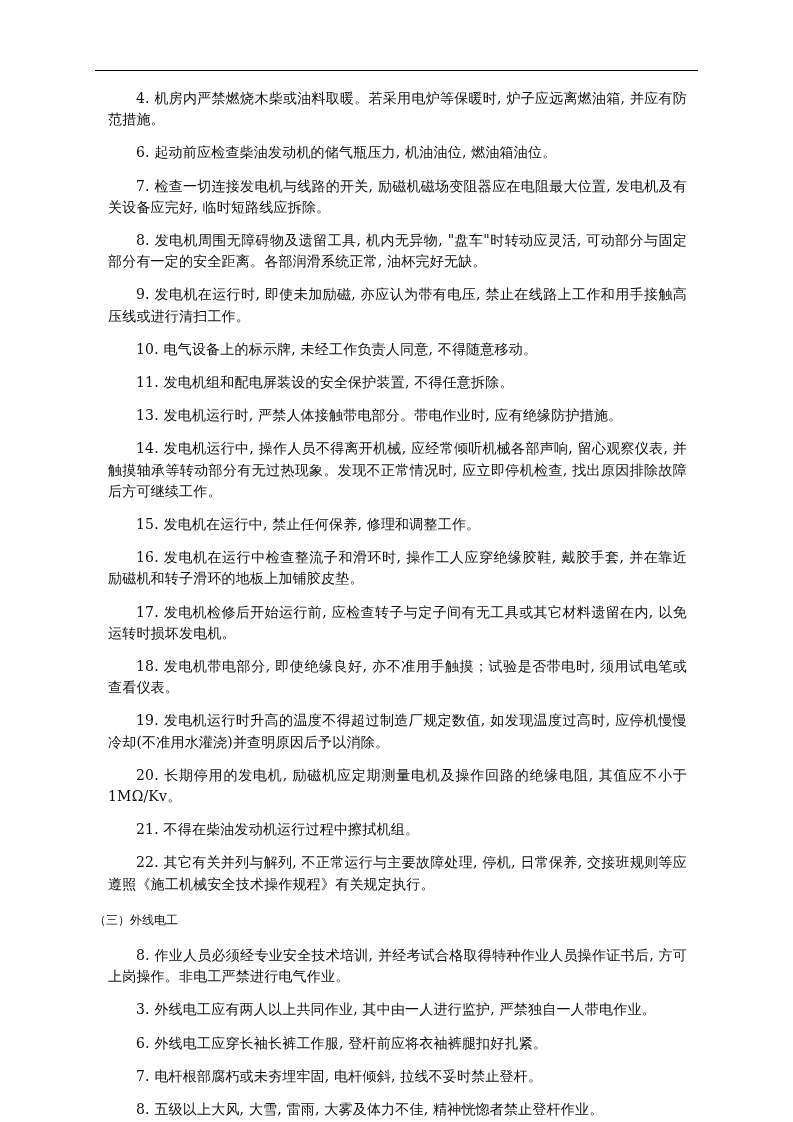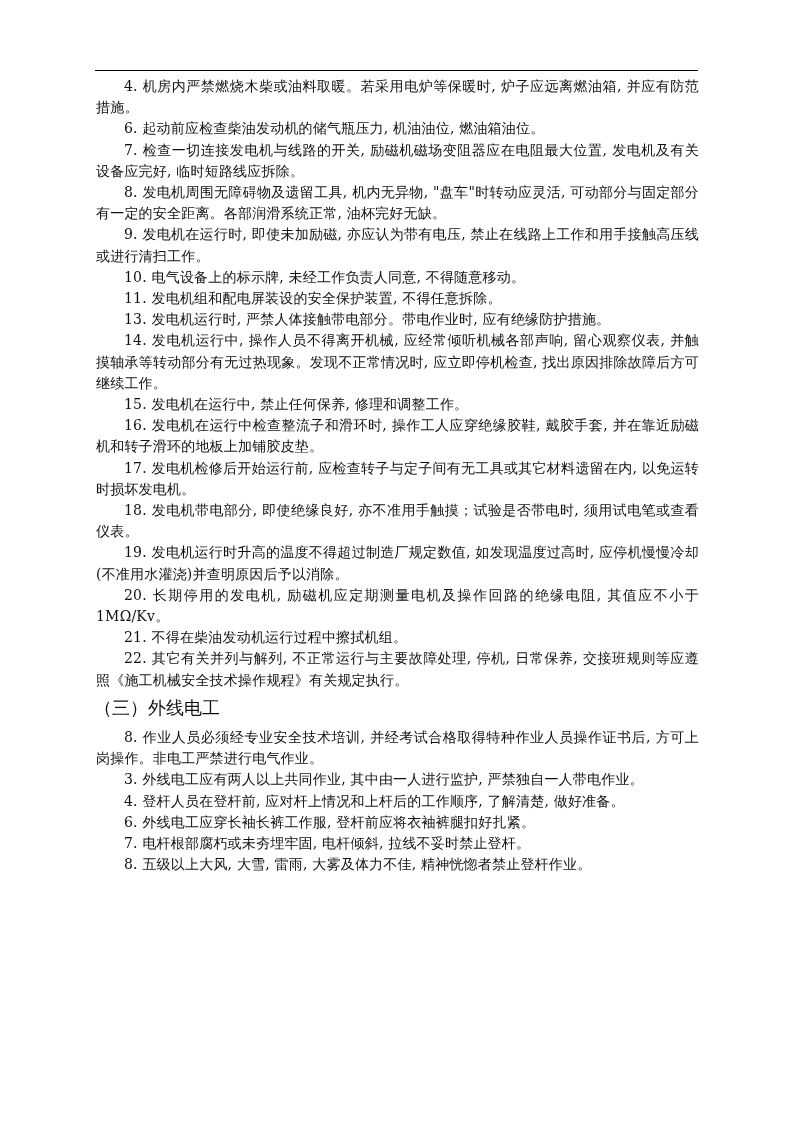--- a/index.html
+++ b/index.html
@@ -1,24 +1,24 @@
 <!DOCTYPE html>
 <html><head>
 <meta charset="utf-8">
 <style>
   html, body { margin: 0; padding: 0; background: #ffffff; }
   body { width: 793px; height: 1122px; position: relative; overflow: hidden;
          font-family: "DejaVu Serif", "Liberation Serif", serif; color: #111; }
   .rule { position: absolute; left: 95px; top: 70px; width: 603px; height: 0;
           border-top: 1.3px solid #000; }
   .content { position: absolute; left: 96px; top: 76px; width: 603px; }
-  .para { font-size: 14px; line-height: 21.2px; margin: 0; text-indent: 28px;
+  .para { font-size: 14px; line-height: 21.2px; margin: 12px; text-indent: 28px;
           text-align: justify; letter-spacing: 0.2px; }
   .heading { font-family: "DejaVu Sans", "Liberation Sans", sans-serif;
-             font-size: 18px; line-height: 26px; margin: 4px 0 6px -2px; font-weight: normal; }
+             font-size: 12px; line-height: 26px; margin: 4px 0 6px -2px; font-weight: normal; }
 </style>
 </head>
 <body>
 
 <div class="rule"></div>
 
 <div class="content">
   <p class="para">4. 机房内严禁燃烧木柴或油料取暖。若采用电炉等保暖时, 炉子应远离燃油箱, 并应有防范措施。</p>
   <p class="para">6. 起动前应检查柴油发动机的储气瓶压力, 机油油位, 燃油箱油位。</p>
   <p class="para">7. 检查一切连接发电机与线路的开关, 励磁机磁场变阻器应在电阻最大位置, 发电机及有关设备应完好, 临时短路线应拆除。</p>
@@ -34,17 +34,16 @@
   <p class="para">18. 发电机带电部分, 即使绝缘良好, 亦不准用手触摸；试验是否带电时, 须用试电笔或查看仪表。</p>
   <p class="para">19. 发电机运行时升高的温度不得超过制造厂规定数值, 如发现温度过高时, 应停机慢慢冷却(不准用水灌浇)并查明原因后予以消除。</p>
   <p class="para">20. 长期停用的发电机, 励磁机应定期测量电机及操作回路的绝缘电阻, 其值应不小于 1MΩ/Kv。</p>
   <p class="para">21. 不得在柴油发动机运行过程中擦拭机组。</p>
   <p class="para">22. 其它有关并列与解列, 不正常运行与主要故障处理, 停机, 日常保养, 交接班规则等应遵照《施工机械安全技术操作规程》有关规定执行。</p>
 
   <h2 class="heading">（三）外线电工</h2>
 
   <p class="para">8. 作业人员必须经专业安全技术培训, 并经考试合格取得特种作业人员操作证书后, 方可上岗操作。非电工严禁进行电气作业。</p>
   <p class="para">3. 外线电工应有两人以上共同作业, 其中由一人进行监护, 严禁独自一人带电作业。</p>
-  <p class="para">4. 登杆人员在登杆前, 应对杆上情况和上杆后的工作顺序, 了解清楚, 做好准备。</p>
   <p class="para">6. 外线电工应穿长袖长裤工作服, 登杆前应将衣袖裤腿扣好扎紧。</p>
   <p class="para">7. 电杆根部腐朽或未夯埋牢固, 电杆倾斜, 拉线不妥时禁止登杆。</p>
   <p class="para">8. 五级以上大风, 大雪, 雷雨, 大雾及体力不佳, 精神恍惚者禁止登杆作业。</p>
 </div>
 
 </body></html>

